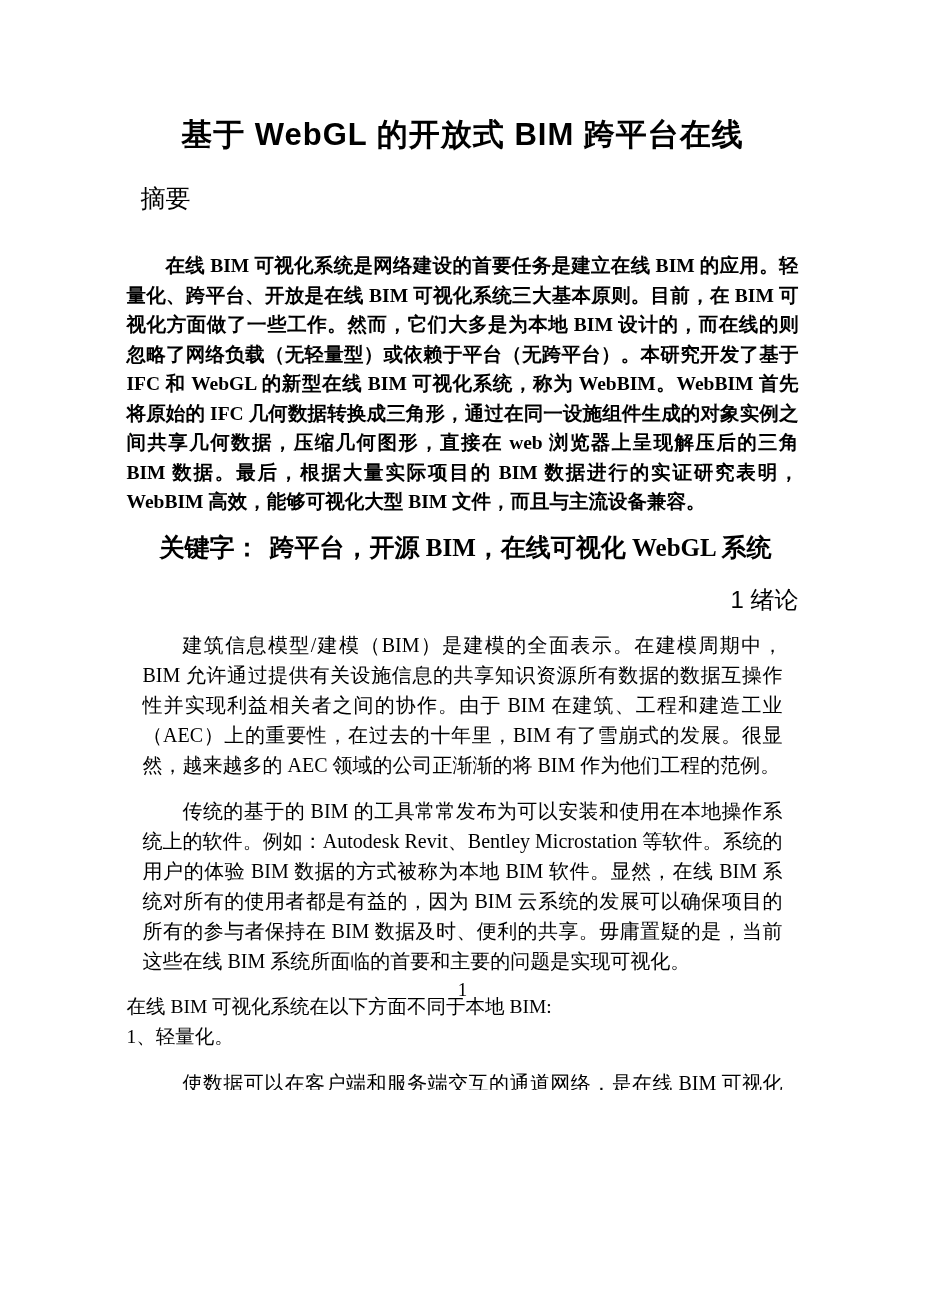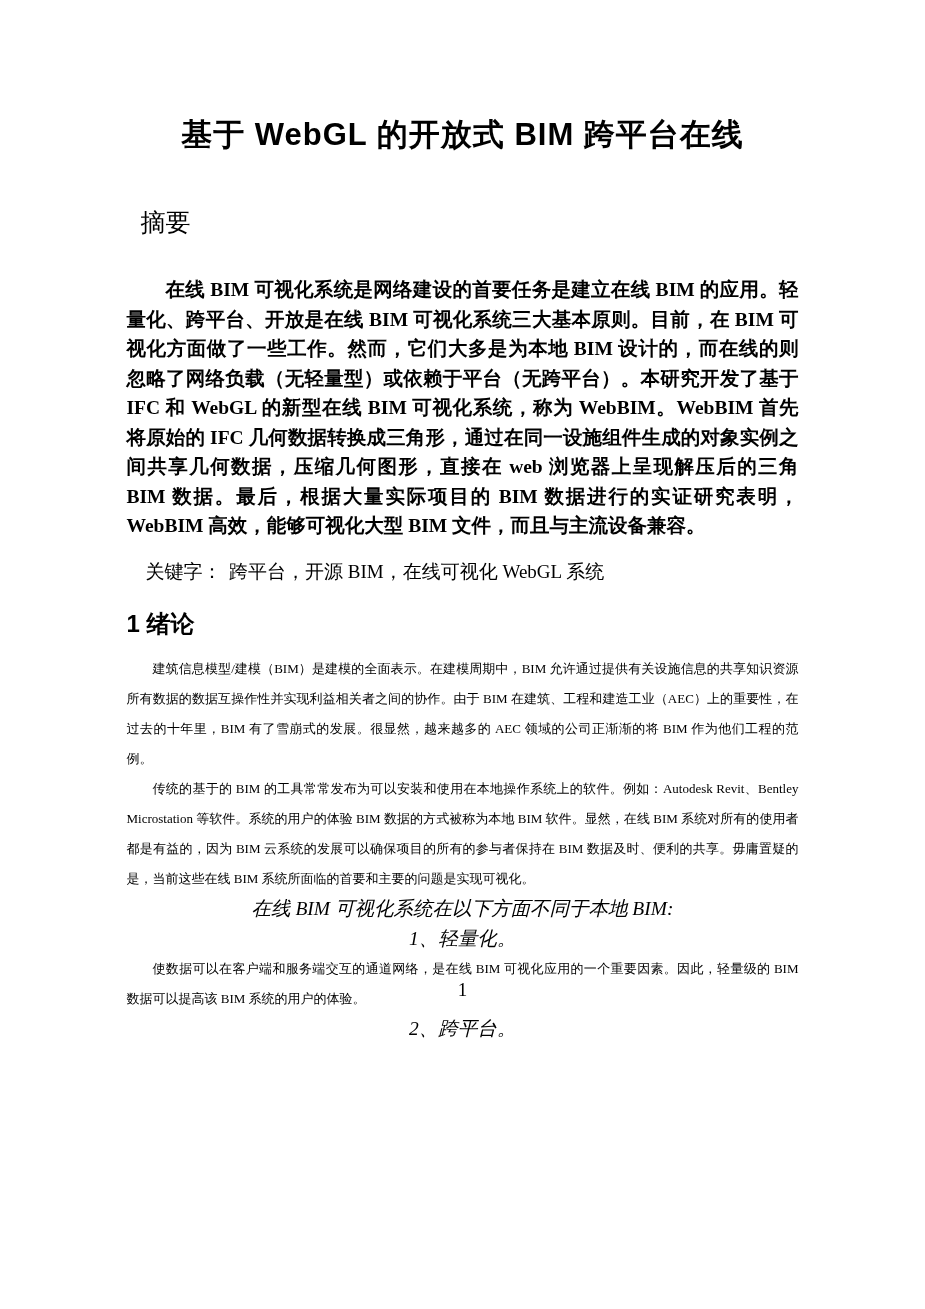--- a/index.html
+++ b/index.html
@@ -23,68 +23,68 @@
   .doc-title {
     margin: 116px 0 0 0;
     font-family: "Liberation Sans", "DejaVu Sans", sans-serif;
     font-weight: 700;
     font-size: 31px;
     line-height: 38px;
     text-align: center;
     letter-spacing: 1px;
   }
   .abstract-heading {
-    margin: 52px 0 0 14px;
+    margin: 28px 0 0 14px;
     font-family: "Liberation Sans", "DejaVu Sans", sans-serif;
     font-weight: 400;
     font-size: 25px;
     line-height: 33px;
   }
   .abstract-text {
     margin: 36px 0 16px 0;
     font-size: 19.5px;
     line-height: 29.5px;
     font-weight: 700;
     text-align: justify;
     text-indent: 2em;
   }
   .keywords-line {
-    margin: 0;
-    font-size: 19px;
+    margin: 8px;
+    font-size: 25px;
     line-height: 29.5px;
-    font-weight: 400;
+    font-weight: 700;
     text-indent: 1em;
   }
   .keywords-line .kw-text {
     margin-left: 0.4em;
   }
   .section-heading {
     margin: 22px 0 0 0;
     font-family: "Liberation Sans", "DejaVu Sans", sans-serif;
-    font-weight: 700;
+    font-weight: 400;
     font-size: 24px;
     line-height: 32px;
+    text-align: right;
   }
   .body-para {
-    margin: 0;
-    font-size: 13px;
+    margin: 16px;
+    font-size: 20px;
     line-height: 30px;
     text-align: justify;
     text-indent: 2em;
   }
   .body-para.first-after-heading {
     margin-top: 14px;
   }
   .plain-line {
     margin: 0;
     font-size: 19.5px;
     line-height: 30px;
-    text-align: center;
+    text-align: left;
     text-indent: 0;
-    font-style: italic;
   }
   .page-number {
     position: absolute;
     left: 0;
     right: 0;
     bottom: 89px;
     text-align: center;
     font-size: 19px;
     line-height: 22px;
   }

